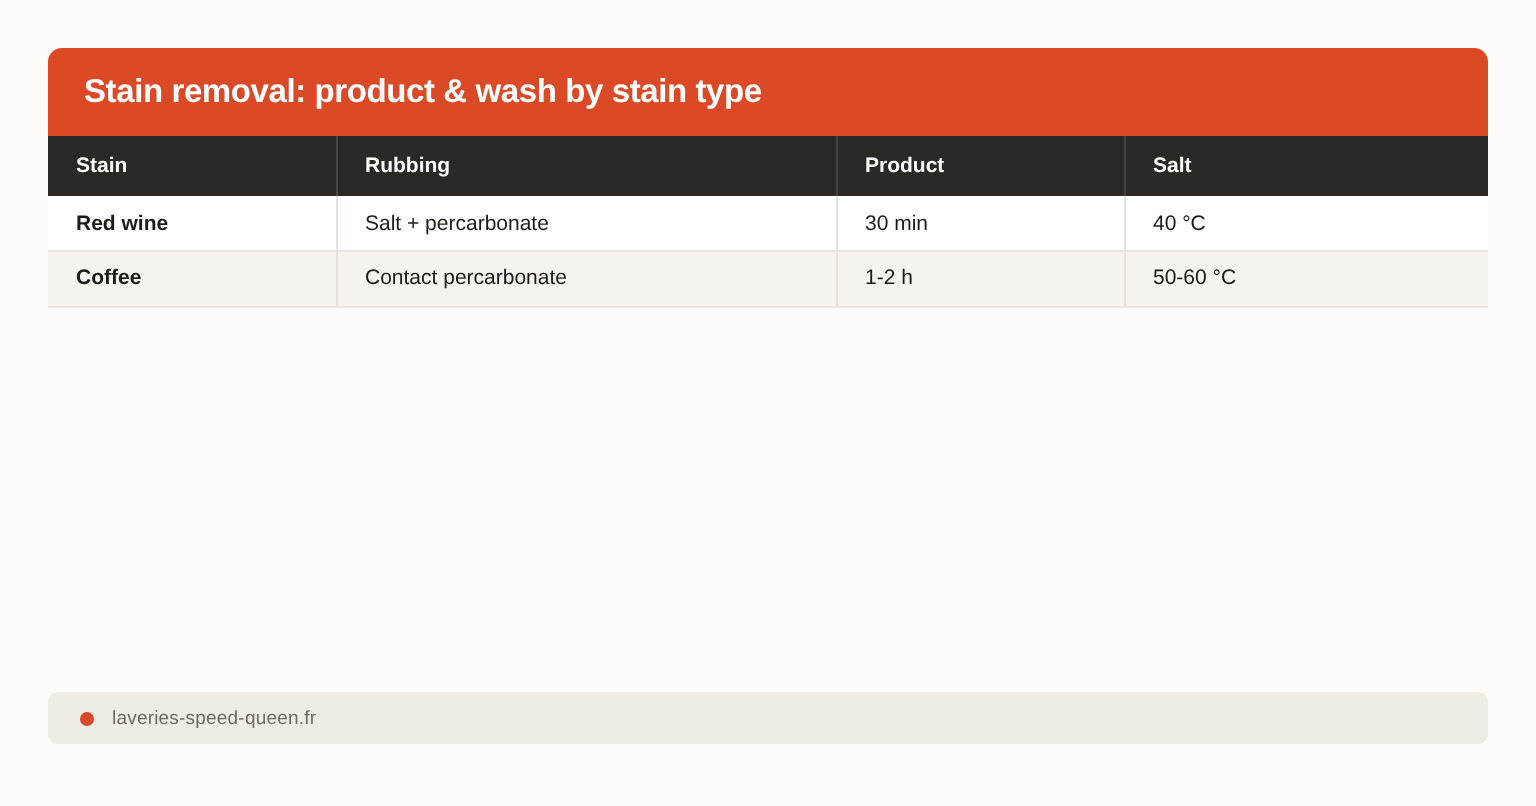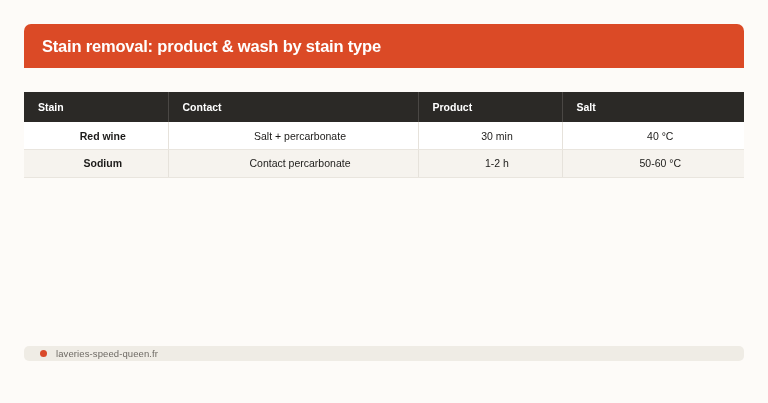--- a/index.html
+++ b/index.html
@@ -46,21 +46,20 @@
     letter-spacing: -0.2px;
     line-height: 1;
   }
 
   
   table.data-table {
     width: 720px;
     border-collapse: collapse;
     table-layout: fixed;
     background: #fde047;
-    margin-top: 24px;
   }
 
   table.data-table col.c1 { width: 144px; }
   table.data-table col.c2 { width: 250px; }
   table.data-table col.c3 { width: 144px; }
   table.data-table col.c4 { width: 182px; }
 
   thead tr {
     background: #2B2926;
   }
@@ -69,21 +68,21 @@
     color: #FFFFFF;
     font-size: 10.5px;
     font-weight: bold;
     text-align: left;
     padding: 9px 0 9px 14px;
     border-right: 1px solid #4A4744;
     white-space: nowrap;
   }
   thead th:last-child { border-right: none; }
 
-  tbody tr { height: 27.5px; text-align: center; }
+  tbody tr { height: 27.5px; }
   tbody tr:nth-child(odd)  { background: #FFFFFF; }
   tbody tr:nth-child(even) { background: #F6F3EE; }
 
   tbody td {
     font-size: 10.5px;
     color: #1C1B19;
     padding: 0 0 0 14px;
     border-right: 1px solid #E6E2DB;
     border-bottom: 1px solid #E9E5DE;
     vertical-align: middle;
@@ -93,21 +92,21 @@
   tbody tr:last-child td { border-bottom: 1px solid #E9E5DE; }
 
   tbody td.stain-cell { font-weight: bold; }
 
   
   .footer-bar {
     position: absolute;
     left: 24px;
     top: 346px;
     width: 720px;
-    height: 15px;
+    height: 26px;
     background: #EFECE5;
     border-radius: 5px;
     display: flex;
     align-items: center;
     padding: 0 16px;
   }
 
   .footer-dot {
     width: 7px;
     height: 7px;
@@ -137,34 +136,34 @@
     <table class="data-table">
       <colgroup>
         <col class="c1">
           <col class="c2">
           <col class="c3">
           <col class="c4">
       </colgroup>
       <thead>
         <tr>
           <th>Stain</th>
-          <th>Contact</th>
+          <th>Rubbing</th>
           <th>Product</th>
           <th>Salt</th>
         </tr>
       </thead>
       <tbody>
         <tr>
           <td class="stain-cell">Red wine</td>
           <td>Salt + percarbonate</td>
           <td>30 min</td>
           <td>40 °C</td>
         </tr>
         <tr>
-          <td class="stain-cell">Sodium</td>
+          <td class="stain-cell">Coffee</td>
           <td>Contact percarbonate</td>
           <td>1-2 h</td>
           <td>50-60 °C</td>
         </tr>
       </tbody>
     </table>
 
   </div>
 
   <div class="footer-bar">

